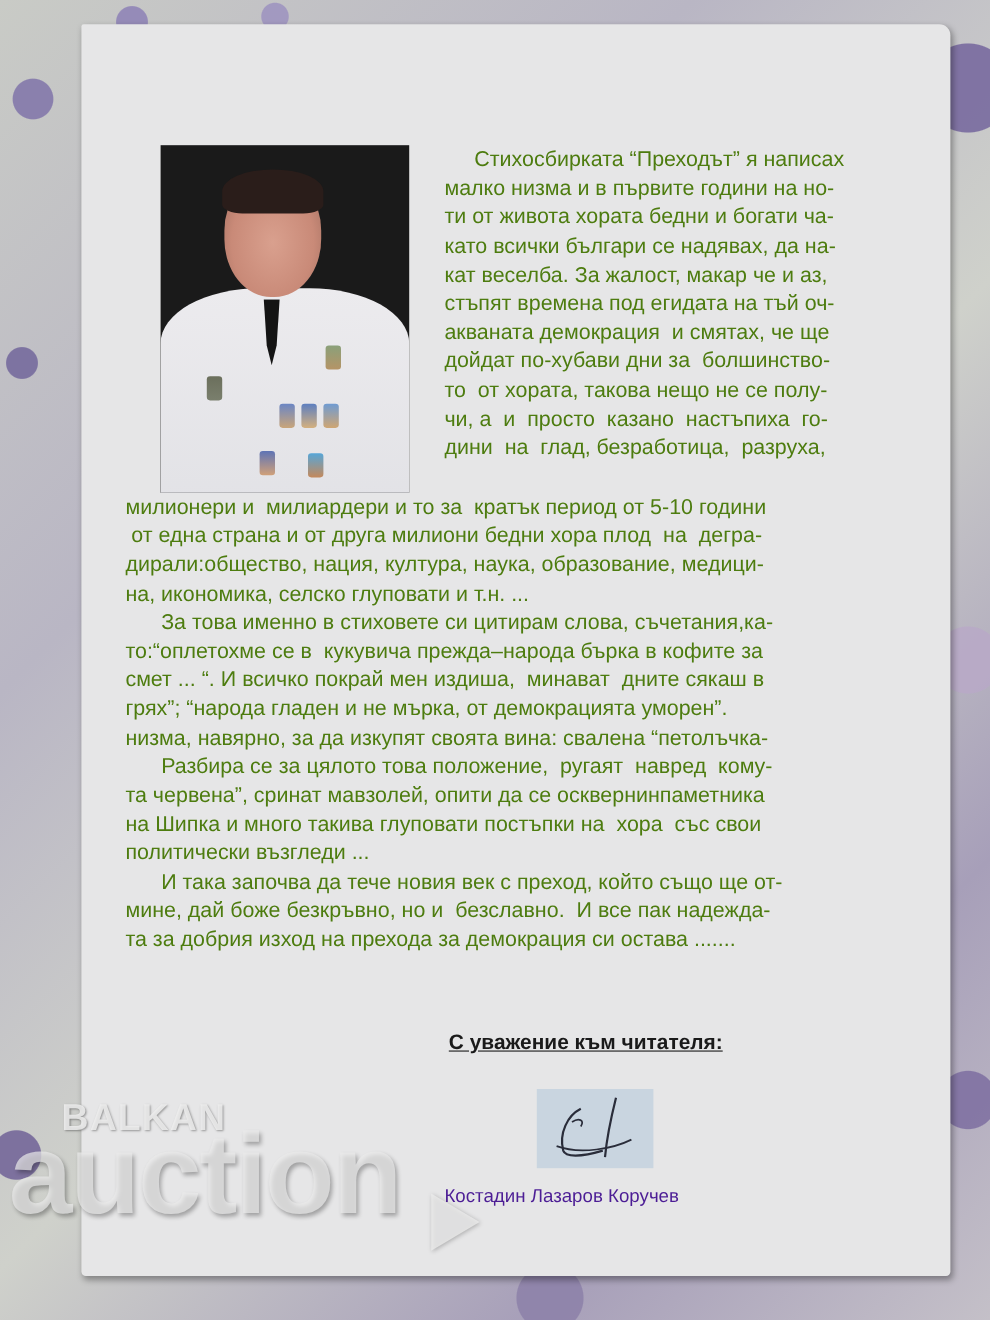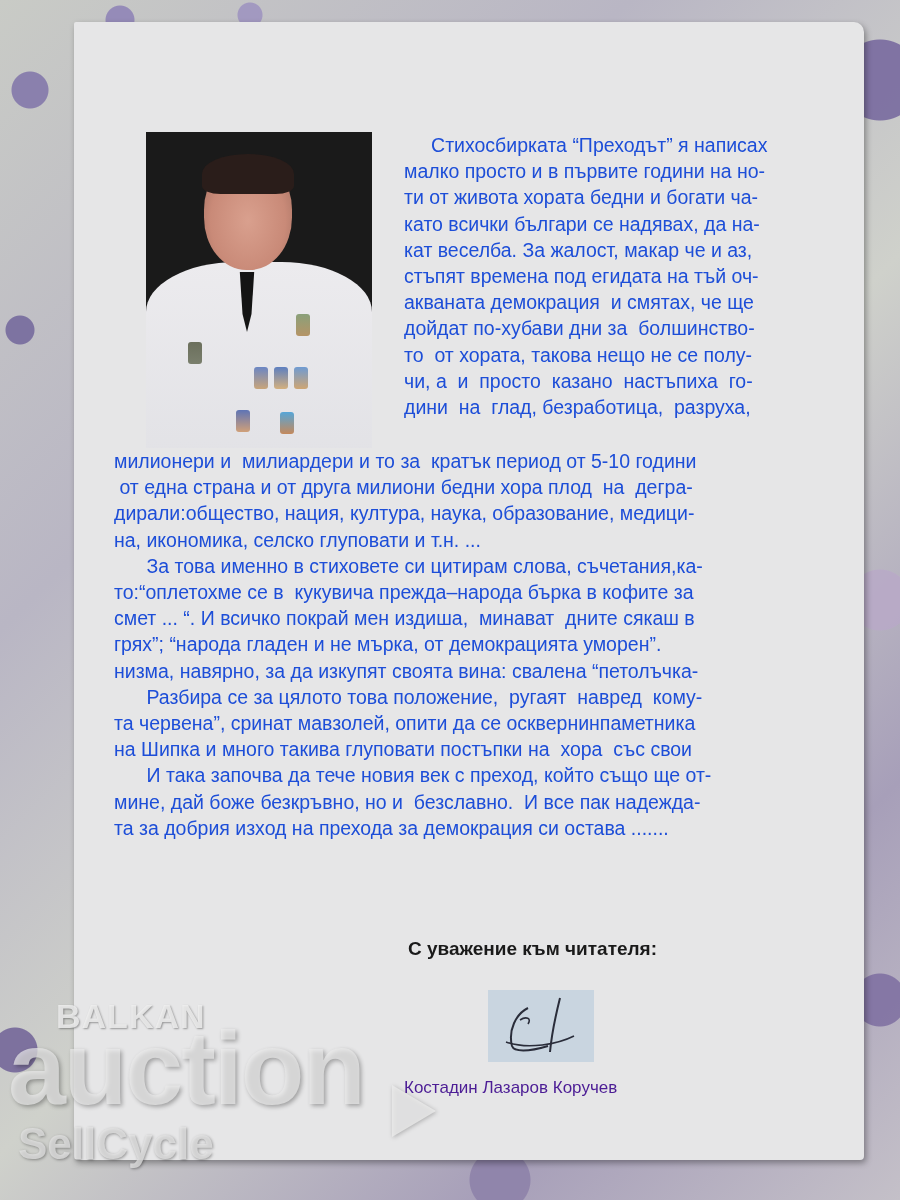--- a/index.html
+++ b/index.html
@@ -53,28 +53,28 @@
   .photo .medal { position: absolute; width: 14px; height: 22px; border-radius: 3px; }
   .photo .m1 { left: 108px; top: 235px; background: linear-gradient(#6b86c4, #c9a57a); }
   .photo .m2 { left: 128px; top: 235px; background: linear-gradient(#5d7fc0, #d4b07e); }
   .photo .m3 { left: 148px; top: 235px; background: linear-gradient(#6f9bd2, #cfa673); }
   .photo .m4 { left: 90px; top: 278px; background: linear-gradient(#5e74b5, #d0a079); }
   .photo .m5 { left: 134px; top: 280px; background: linear-gradient(#56a6d8, #c4895c); }
   .photo .m6 { left: 150px; top: 182px; background: linear-gradient(#8aa07a, #b59466); }
   .photo .m7 { left: 42px; top: 210px; background: linear-gradient(#6b6f5c, #7a7f6d); }
 
   .text {
-    position: absolute; color: #1d4ed8; font-family: "Liberation Sans", sans-serif;
+    position: absolute; color: #4d7c0f; font-family: "Liberation Sans", sans-serif;
     font-size: 19.5px; line-height: 26.2px;
   }
   .line { white-space: pre; display: block; }
   .right-col { left: 330px; top: 110px; width: 420px; }
   .full-col { left: 40px; top: 426px; width: 720px; }
   .closing {
-    position: absolute; left: 334px; top: 916px; font-weight: bold; font-size: 19px; color: #1a1a1a;
+    position: absolute; left: 334px; top: 916px; font-weight: bold; font-size: 19px; color: #1a1a1a; text-decoration: underline;
   }
   .signature {
     position: absolute; left: 414px; top: 968px; width: 106px; height: 72px;
     background: #c9d5e0;
   }
   .signature svg { width: 100%; height: 100%; }
   .author {
     position: absolute; left: 330px; top: 1056px; font-size: 17px; color: #4c1d95;
   }
   .watermark {
@@ -120,21 +120,21 @@
     <div class="medal m2"></div>
     <div class="medal m3"></div>
     <div class="medal m4"></div>
     <div class="medal m5"></div>
     <div class="medal m6"></div>
     <div class="medal m7"></div>
   </div>
 
   <div class="text right-col">
     <span class="line">     Стихосбирката “Преходът” я написах</span>
-    <span class="line">малко просто и в първите години на но-</span>
+    <span class="line">малко низма и в първите години на но-</span>
     <span class="line">ти от живота хората бедни и богати ча-</span>
     <span class="line">като всички българи се надявах, да на-</span>
     <span class="line">кат веселба. За жалост, макар че и аз,</span>
     <span class="line">стъпят времена под егидата на тъй оч-</span>
     <span class="line">акваната демокрация  и смятах, че ще</span>
     <span class="line">дойдат по-хубави дни за  болшинство-</span>
     <span class="line">то  от хората, такова нещо не се полу-</span>
     <span class="line">чи, а  и  просто  казано  настъпиха  го-</span>
     <span class="line">дини  на  глад, безработица,  разруха,</span>
   </div>
@@ -145,20 +145,21 @@
     <span class="line">дирали:общество, нация, култура, наука, образование, медици-</span>
     <span class="line">на, икономика, селско глуповати и т.н. ...</span>
     <span class="line">      За това именно в стиховете си цитирам слова, съчетания,ка-</span>
     <span class="line">то:“оплетохме се в  кукувича прежда–народа бърка в кофите за</span>
     <span class="line">смет ... “. И всичко покрай мен издиша,  минават  дните сякаш в</span>
     <span class="line">грях”; “народа гладен и не мърка, от демокрацията уморен”.</span>
     <span class="line">низма, навярно, за да изкупят своята вина: свалена “петолъчка-</span>
     <span class="line">      Разбира се за цялото това положение,  ругаят  навред  кому-</span>
     <span class="line">та червена”, сринат мавзолей, опити да се осквернинпаметника</span>
     <span class="line">на Шипка и много такива глуповати постъпки на  хора  със свои</span>
+    <span class="line">политически възгледи ...</span>
     <span class="line">      И така започва да тече новия век с преход, който също ще от-</span>
     <span class="line">мине, дай боже безкръвно, но и  безславно.  И все пак надежда-</span>
     <span class="line">та за добрия изход на прехода за демокрация си остава .......</span>
   </div>
 
   <div class="closing">С уважение към читателя:</div>
 
   <div class="signature">
     <svg viewBox="0 0 106 72">
       <path d="M40 18 C28 24, 20 40, 24 56 C26 62, 40 62, 60 56" fill="none" stroke="#2a2d3a" stroke-width="2"></path>
@@ -168,14 +169,13 @@
     </svg>
   </div>
 
   <div class="author">Костадин Лазаров Коручев</div>
 </div>
 
 <div class="watermark">
   <div class="wm-auction">auction</div>
   <div class="wm-balkan">BALKAN</div>
   <div class="wm-play"></div>
-  <div class="wm-sellcycle">SellCycle</div>
 </div>
 
 </body></html>

